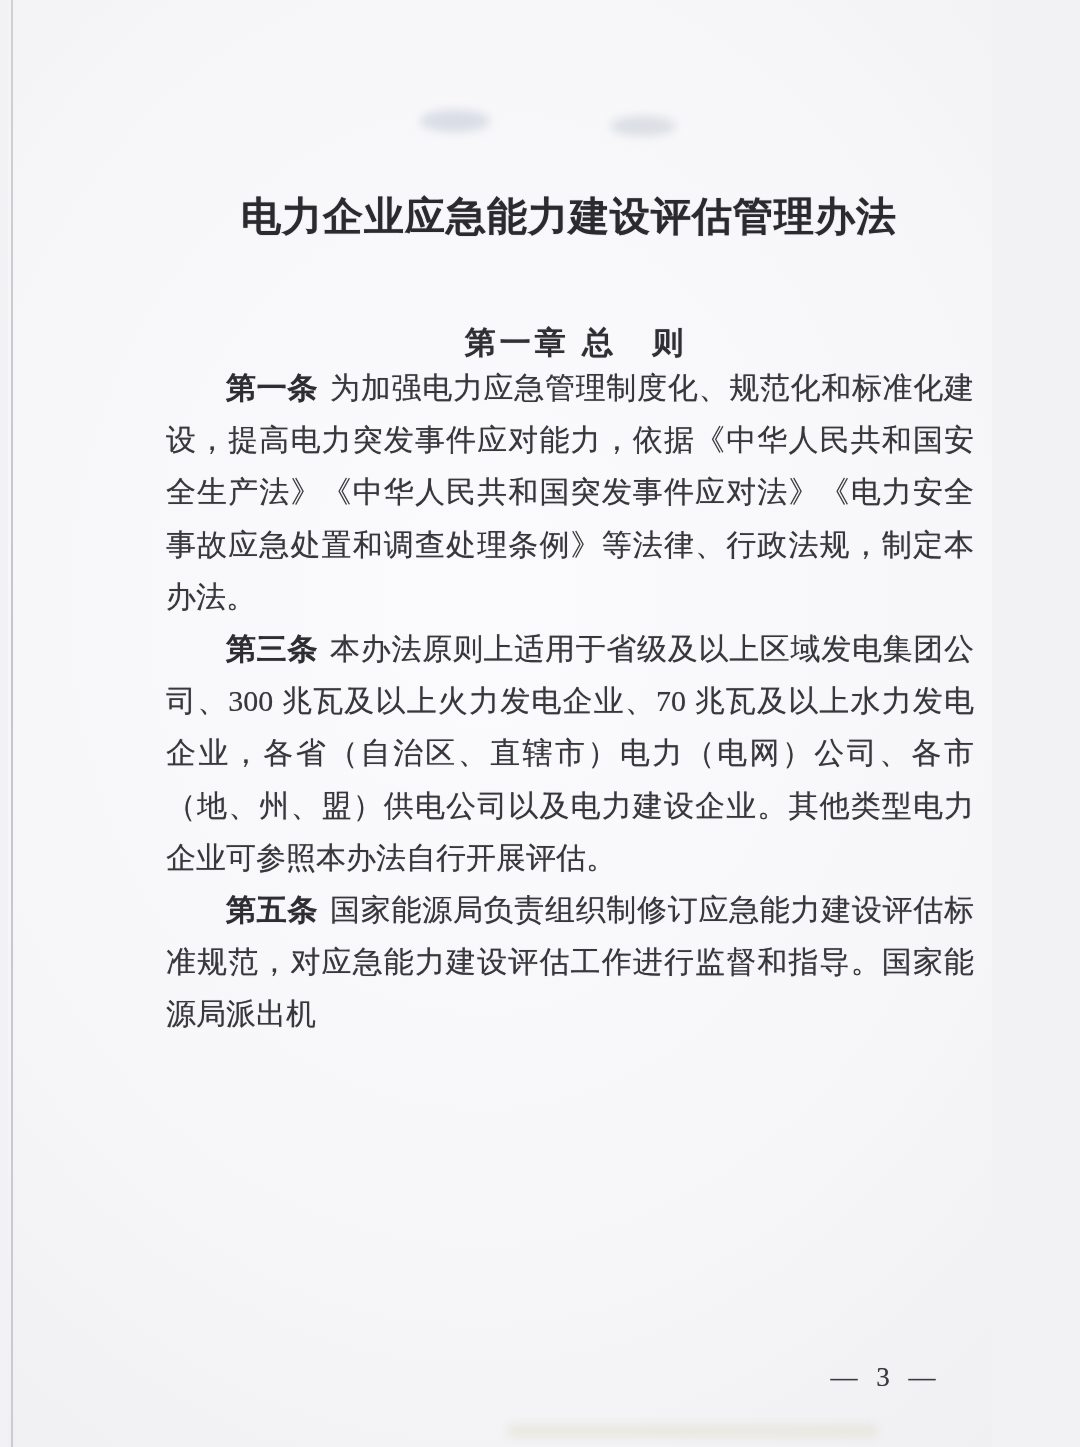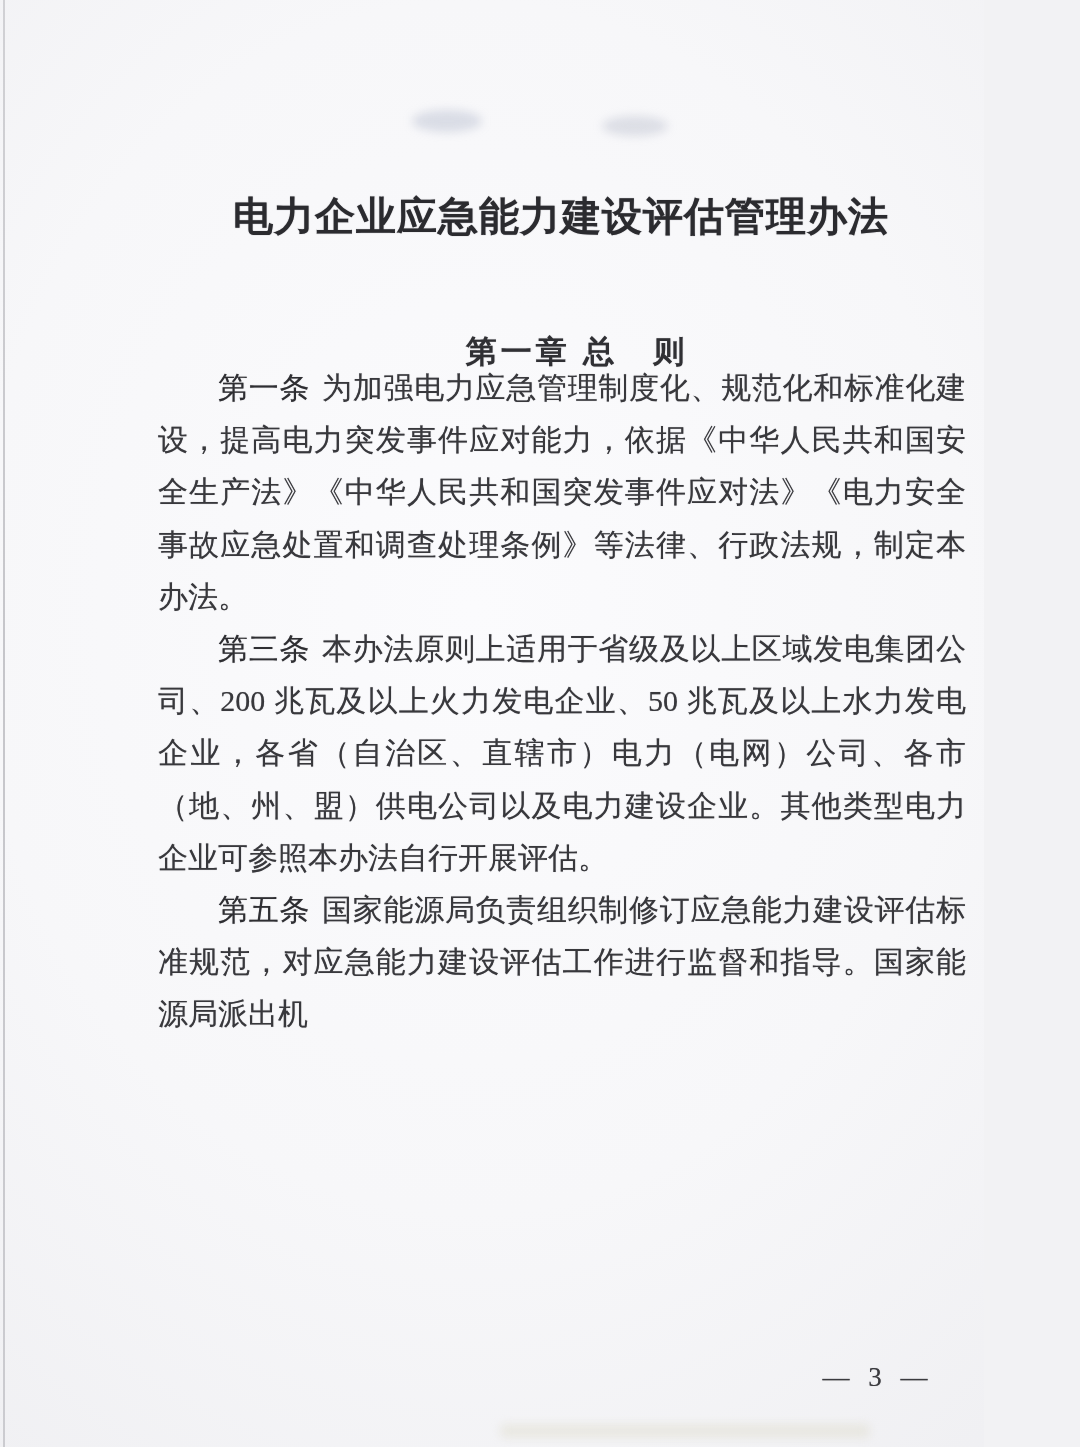--- a/index.html
+++ b/index.html
@@ -9,21 +9,21 @@
   body {
     width: 1080px;
     height: 1447px;
     position: relative;
     overflow: hidden;
     font-family: "Liberation Serif", serif;
     background: #f2f2f4;
   }
   .page {
     position: absolute;
-    left: 0; top: 0;
+    left: 8px; top: 0;
     width: 984px;
     height: 1447px;
     background:
       radial-gradient(ellipse 900px 1100px at 48% 42%, #fbfbfd 0%, #f7f7f9 55%, #efeff2 100%);
   }
   
   .edge-line {
     position: absolute;
     left: 3px; top: 0;
     width: 2px; height: 1447px;
@@ -63,21 +63,21 @@
     font-size: 40px;
     line-height: 56px;
     color: #2b2b2f;
     letter-spacing: 1px;
     text-shadow: 0 0 1px rgba(40,40,48,0.55);
   }
   .chapter-heading {
     position: absolute;
     left: 158px; top: 316px;
     width: 806px;
-    margin: 16px;
+    margin: 7px;
     text-align: center;
     font-family: "Liberation Sans", sans-serif;
     font-weight: 700;
     font-size: 31px;
     line-height: 40px;
     color: #303034;
     letter-spacing: 4px;
     text-shadow: 0 0 0.8px rgba(40,40,48,0.5);
   }
   .body-text {
@@ -90,21 +90,21 @@
     text-align: justify;
     text-justify: inter-ideograph;
     text-shadow: 0 0 0.7px rgba(45,45,52,0.55);
   }
   .body-text p {
     margin: 0;
     text-indent: 2em;
   }
   .article-label {
     font-family: "Liberation Sans", sans-serif;
-    font-weight: 400;
+    font-weight: 700;
     color: #2e2e32;
     margin-right: 0.4em;
   }
   .page-number {
     position: absolute;
     left: 758px; top: 1360px;
     width: 240px;
     text-align: center;
     font-size: 27px;
     line-height: 34px;
@@ -128,21 +128,21 @@
   <h2 class="chapter-heading">第一章 总　则</h2>
 
   <div class="body-text">
 
     <p>
       <span class="article-label">第一条</span><span>为加强电力应急管理制度化、规范化和标准化建设，提高电力突发事件应对能力，依据《中华人民共和国安全生产法》《中华人民共和国突发事件应对法》《电力安全事故应急处置和调查处理条例》等法律、行政法规，制定本办法。</span>
     </p>
 
 
     <p>
-      <span class="article-label">第三条</span><span>本办法原则上适用于省级及以上区域发电集团公司、200 兆瓦及以上火力发电企业、50 兆瓦及以上水力发电企业，各省（自治区、直辖市）电力（电网）公司、各市（地、州、盟）供电公司以及电力建设企业。其他类型电力企业可参照本办法自行开展评估。</span>
+      <span class="article-label">第三条</span><span>本办法原则上适用于省级及以上区域发电集团公司、300 兆瓦及以上火力发电企业、70 兆瓦及以上水力发电企业，各省（自治区、直辖市）电力（电网）公司、各市（地、州、盟）供电公司以及电力建设企业。其他类型电力企业可参照本办法自行开展评估。</span>
     </p>
 
 
     <p>
       <span class="article-label">第五条</span><span>国家能源局负责组织制修订应急能力建设评估标准规范，对应急能力建设评估工作进行监督和指导。国家能源局派出机</span>
     </p>
 
   </div>
 
   <div class="page-number">— 3 —</div>

